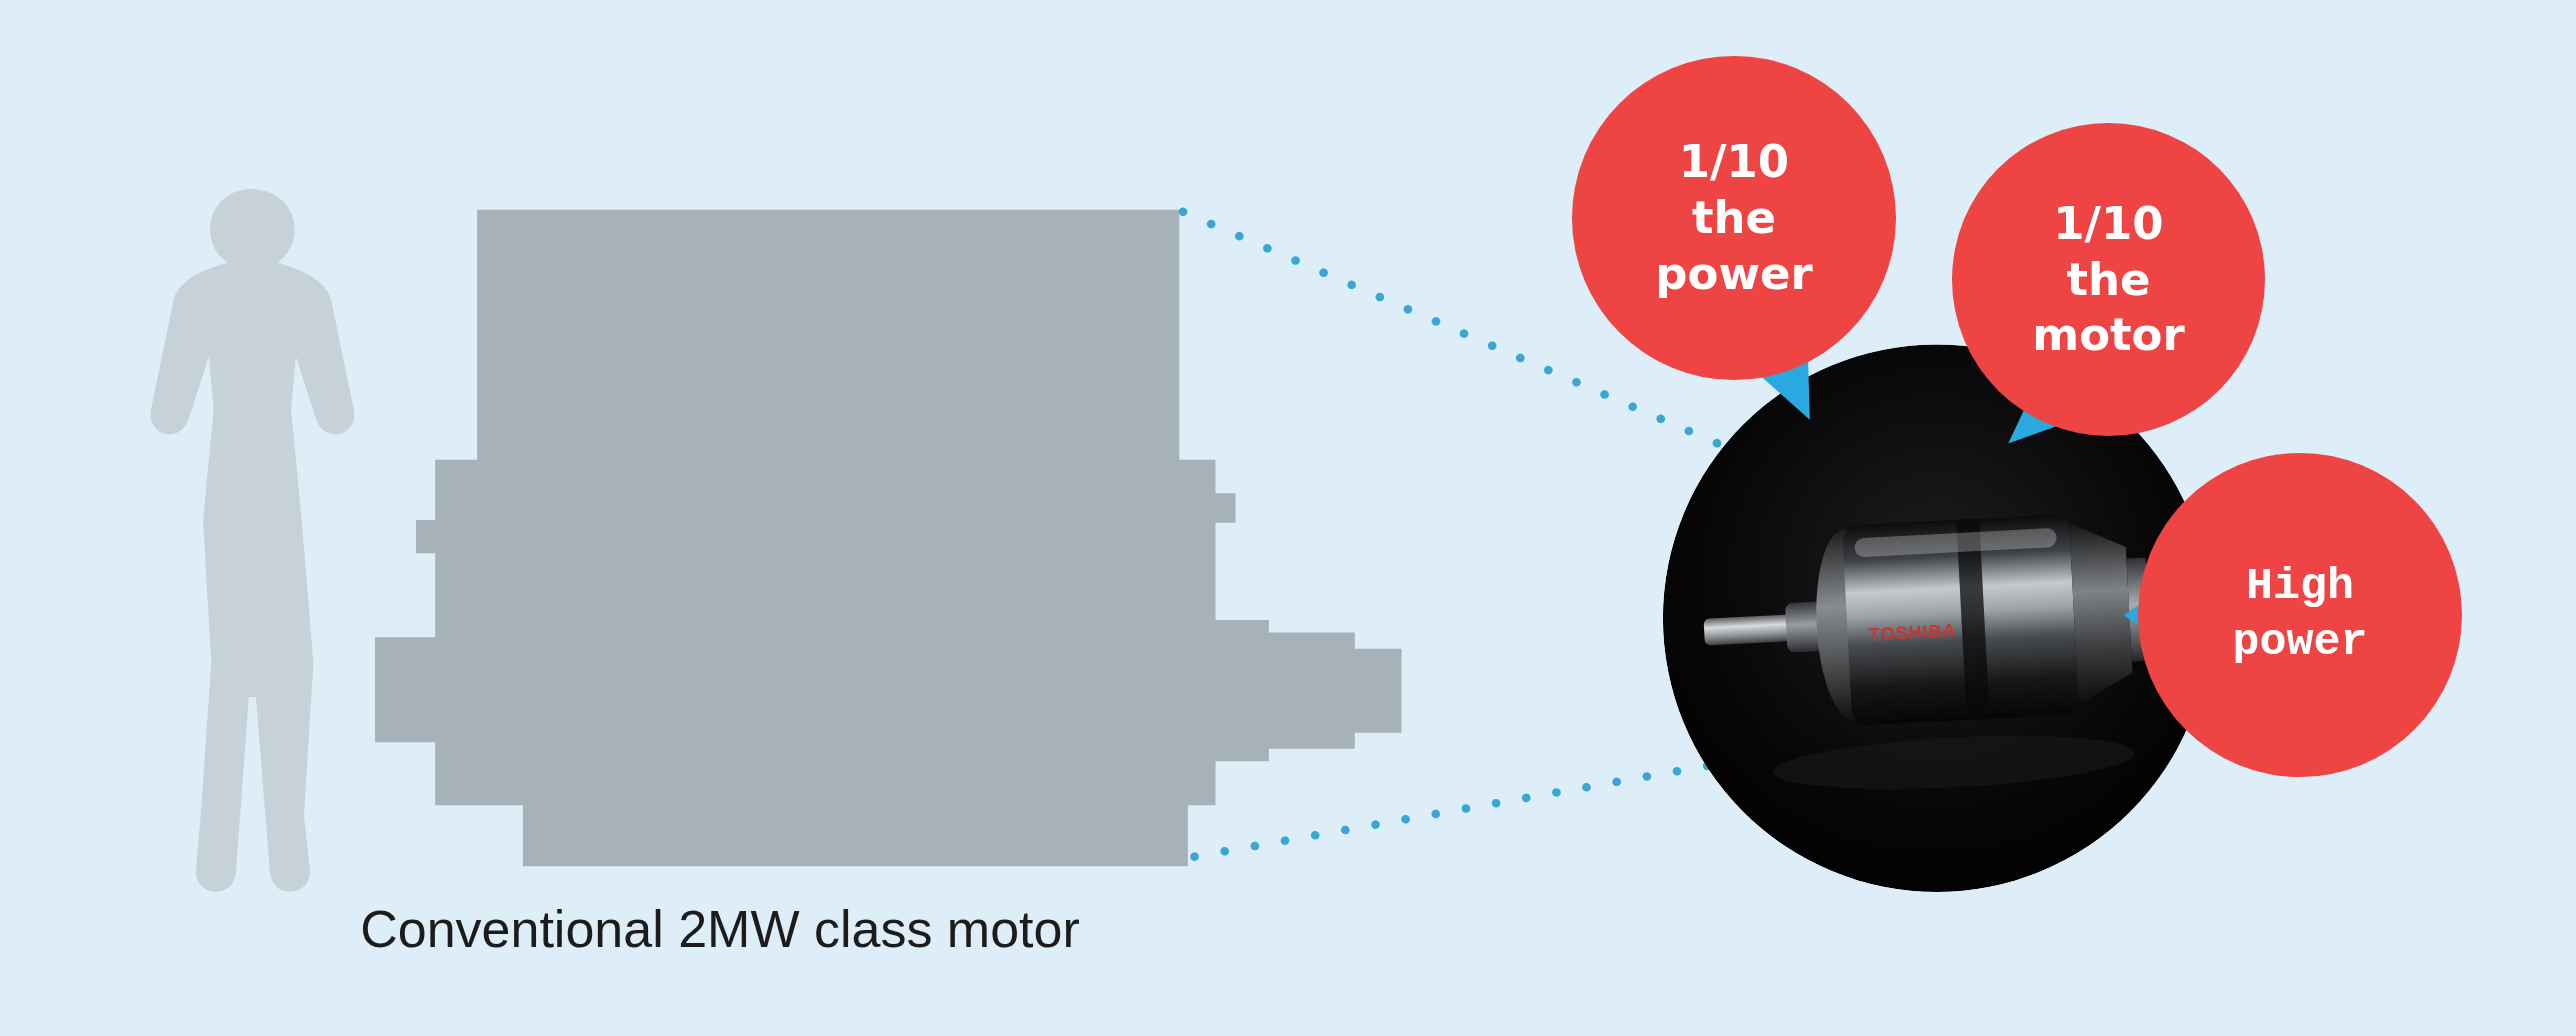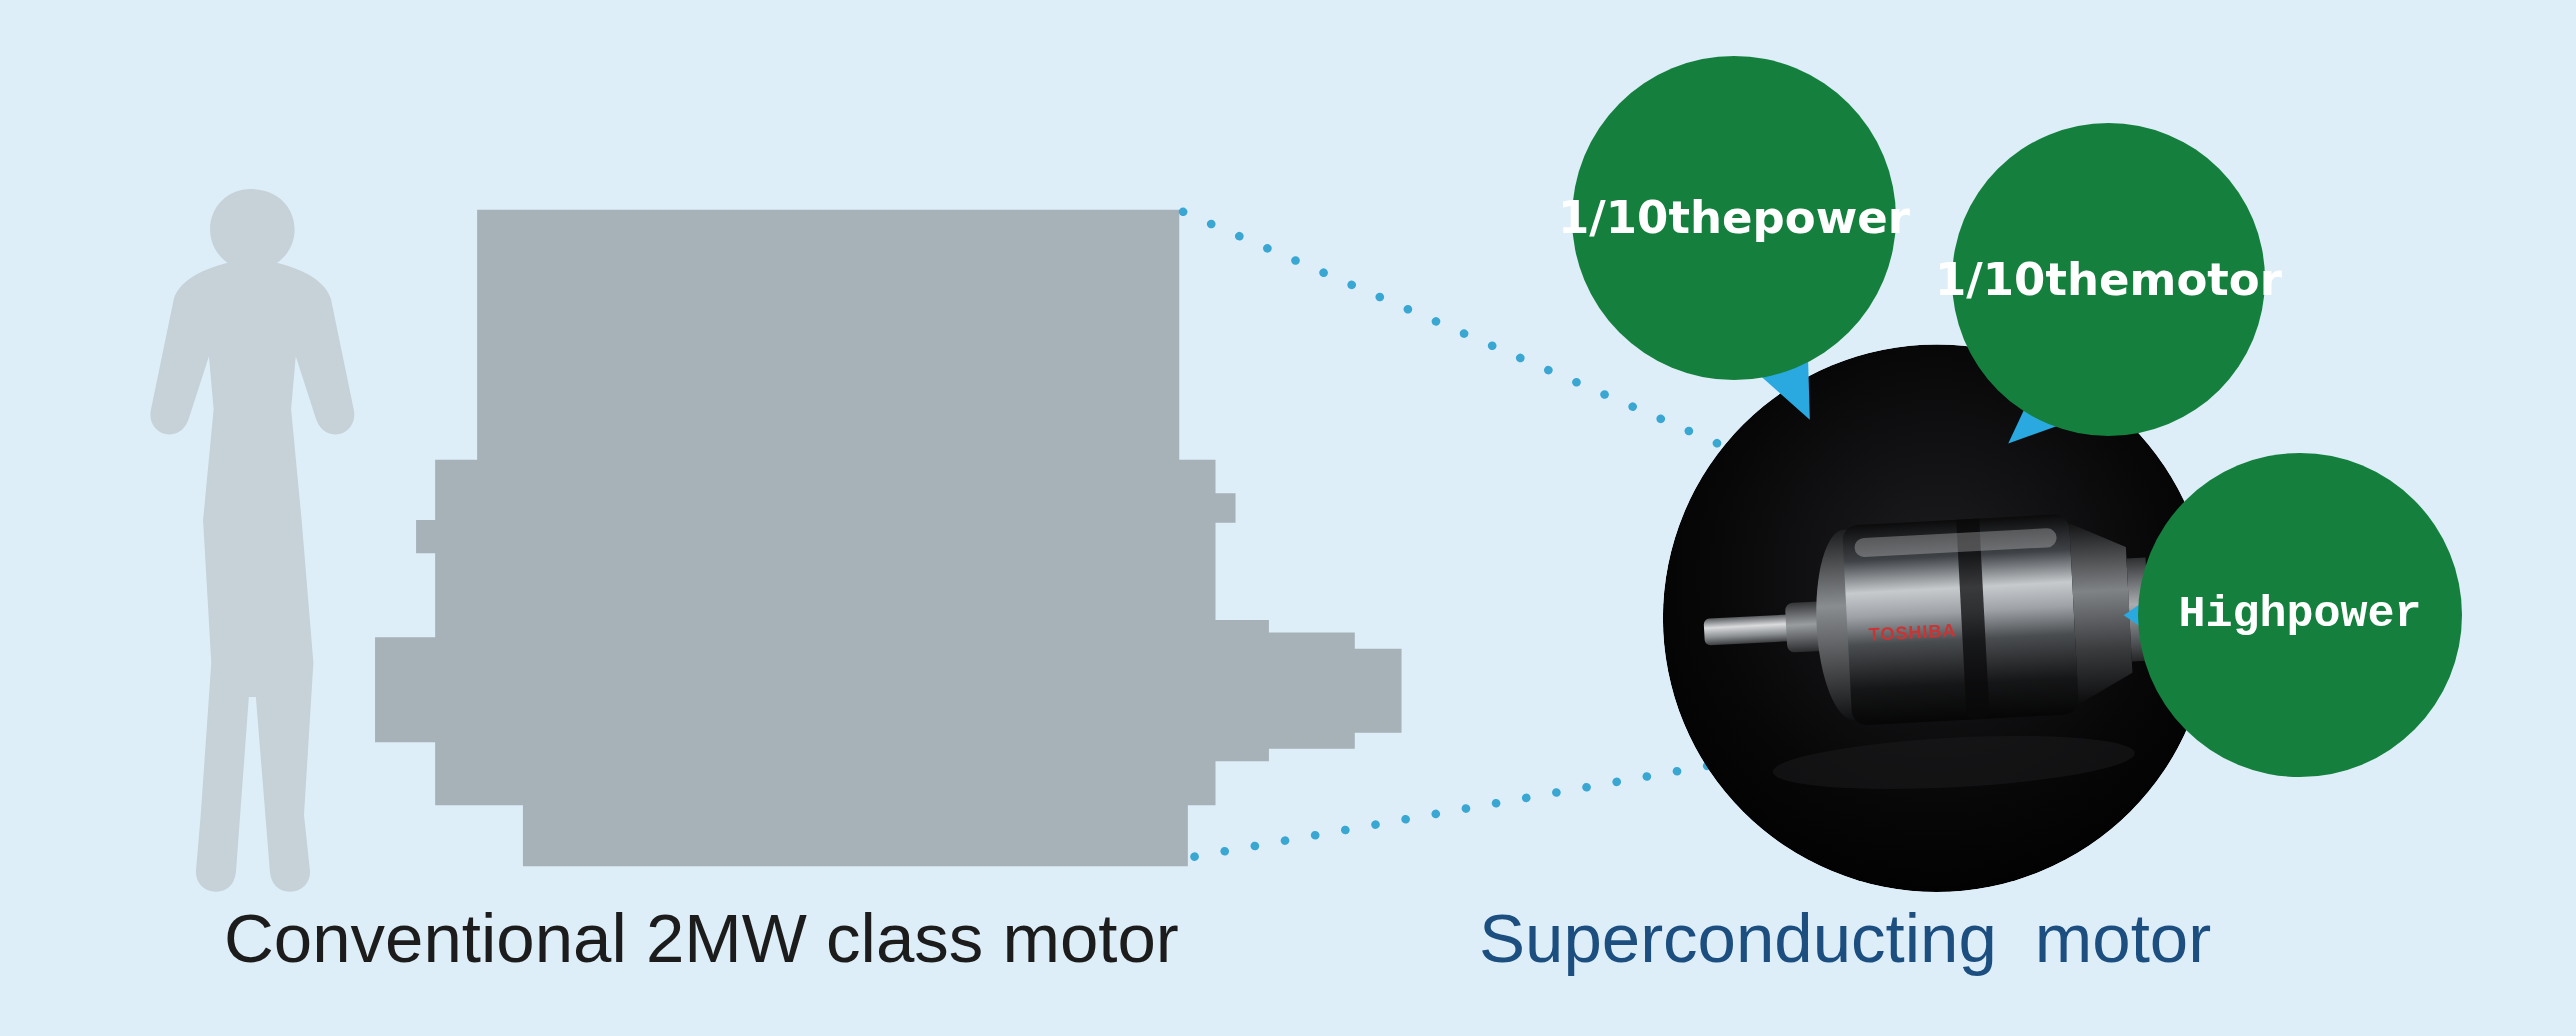--- a/index.html
+++ b/index.html
@@ -7,36 +7,37 @@
     position:relative;
     width:2576px;height:1036px;
     background:#ddeef8;
     overflow:hidden;
     font-family:"Liberation Sans", sans-serif;
   }
   .scene{position:absolute;left:0;top:0;z-index:1;}
   .bubble{
     position:absolute;
     border-radius:50%;
-    background:#15803d;
+    background:#ef4444;
     color:#ffffff;
-    display:flex;flex-direction:row;align-items:center;justify-content:center;
+    display:flex;flex-direction:column;align-items:center;justify-content:center;
     text-align:center;
     font-weight:bold;
     font-family:"DejaVu Sans", sans-serif;
     z-index:3;
   }
   .bubble-line{font-size:45px;line-height:1.24;}
   .bubble-weight{left:1572px;top:56px;width:324px;height:324px;}
   .bubble-size{left:1952px;top:123px;width:313px;height:313px;}
   .bubble-power{left:2138px;top:453px;width:324px;height:324px;font-family:Liberation Mono, monospace;}
   .caption{
     position:absolute;
     width:992px;
-    font-size:69px;
+    text-align:center;
+    font-size:52px;
     z-index:3;
     white-space:nowrap;
   }
   .caption-left{left:224px;top:899px;color:#1c1c1c;}
   .caption-right{left:1479px;top:899px;color:#1c4f80;}
   .caption-gap{margin-left:0.55em;}
 </style>
 </head>
 <body>
 
@@ -147,18 +148,15 @@
     <div class="bubble-line">motor</div>
   </div>
 
   <div class="bubble bubble-power">
     <div class="bubble-line">High</div>
     <div class="bubble-line">power</div>
   </div>
 
   <div class="caption caption-left">Conventional 2MW class motor</div>
 
-  <div class="caption caption-right">
-    <span>Superconducting</span><span class="caption-gap">motor</span>
-  </div>
 
 </div>
 
 
 </body></html>

